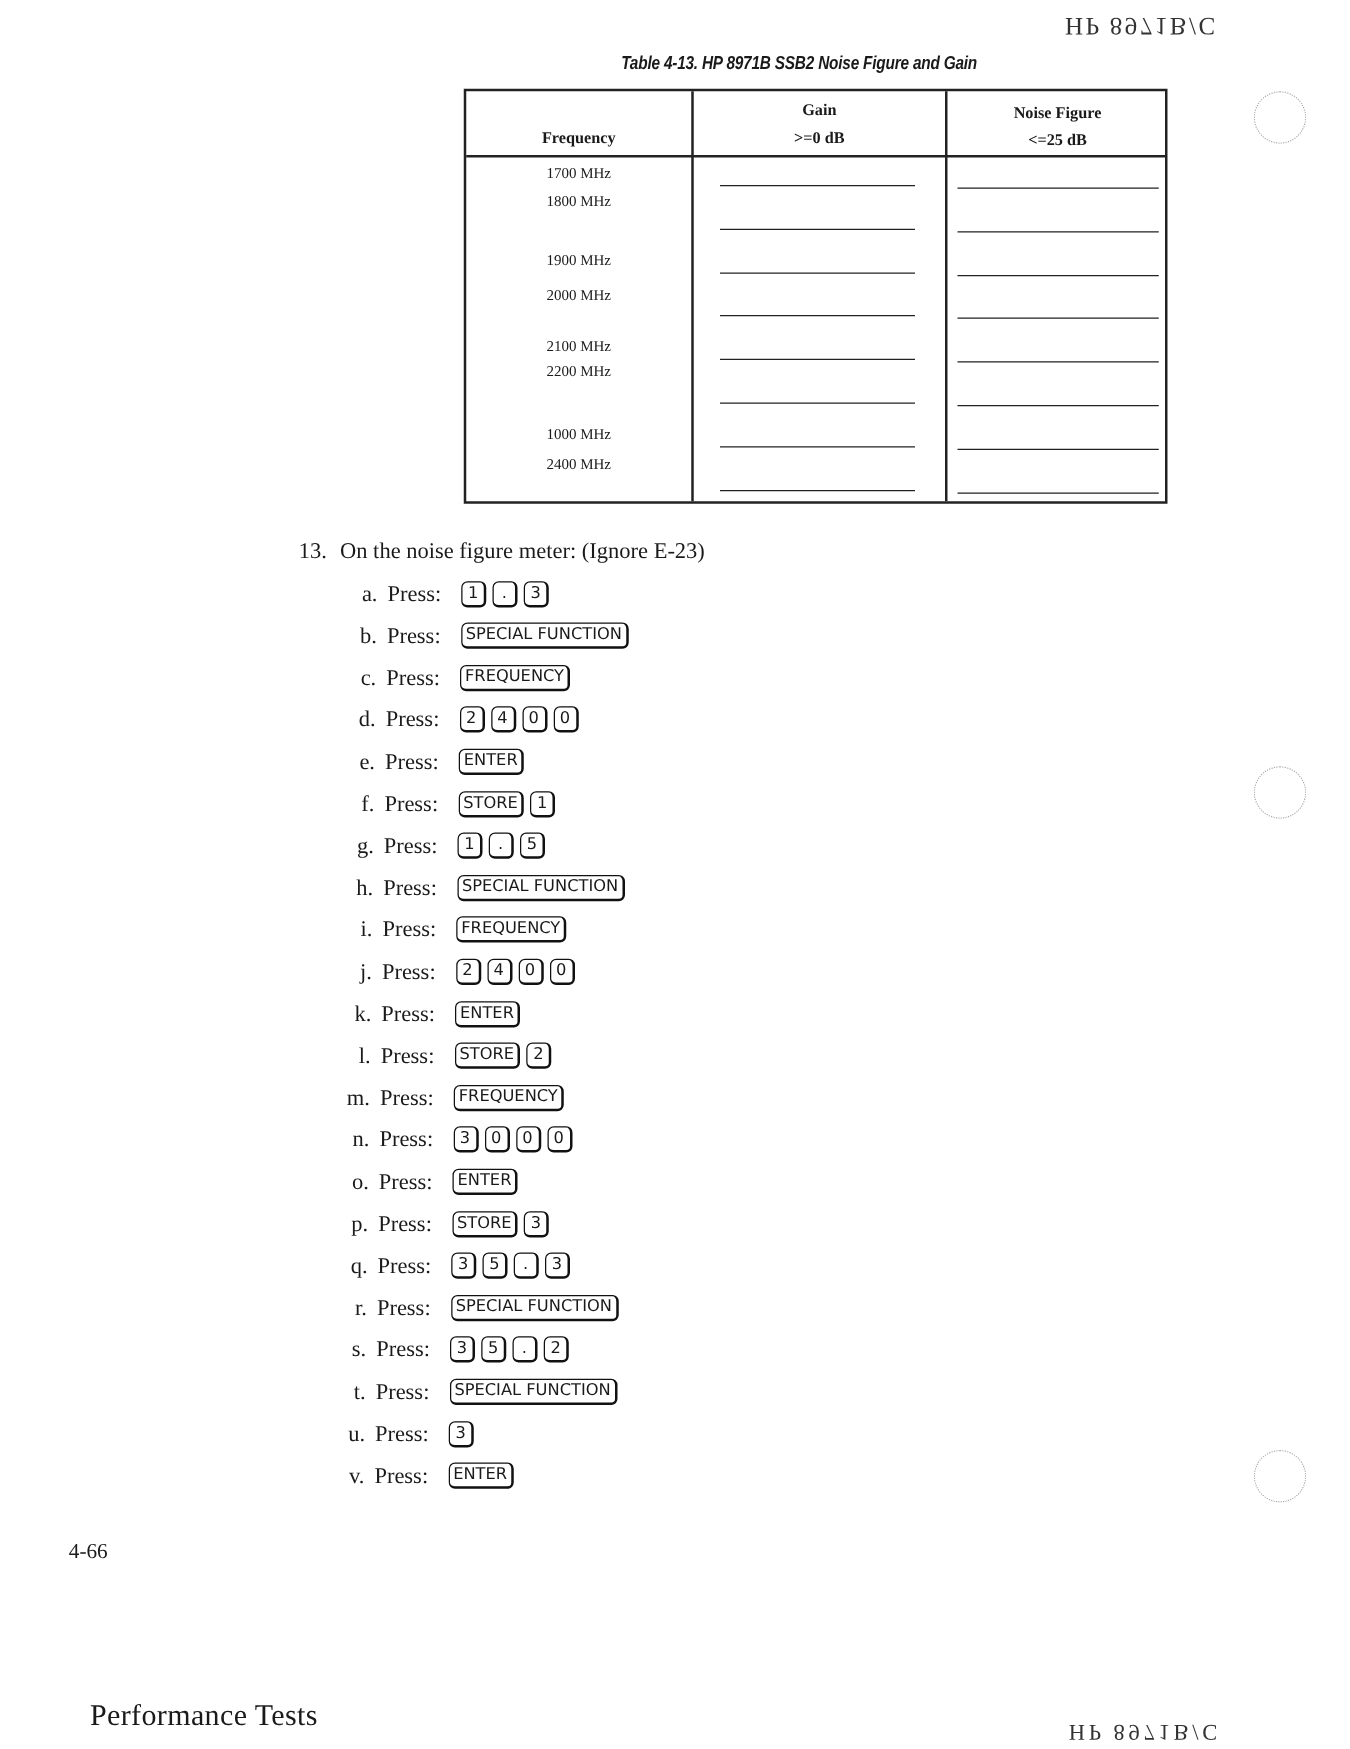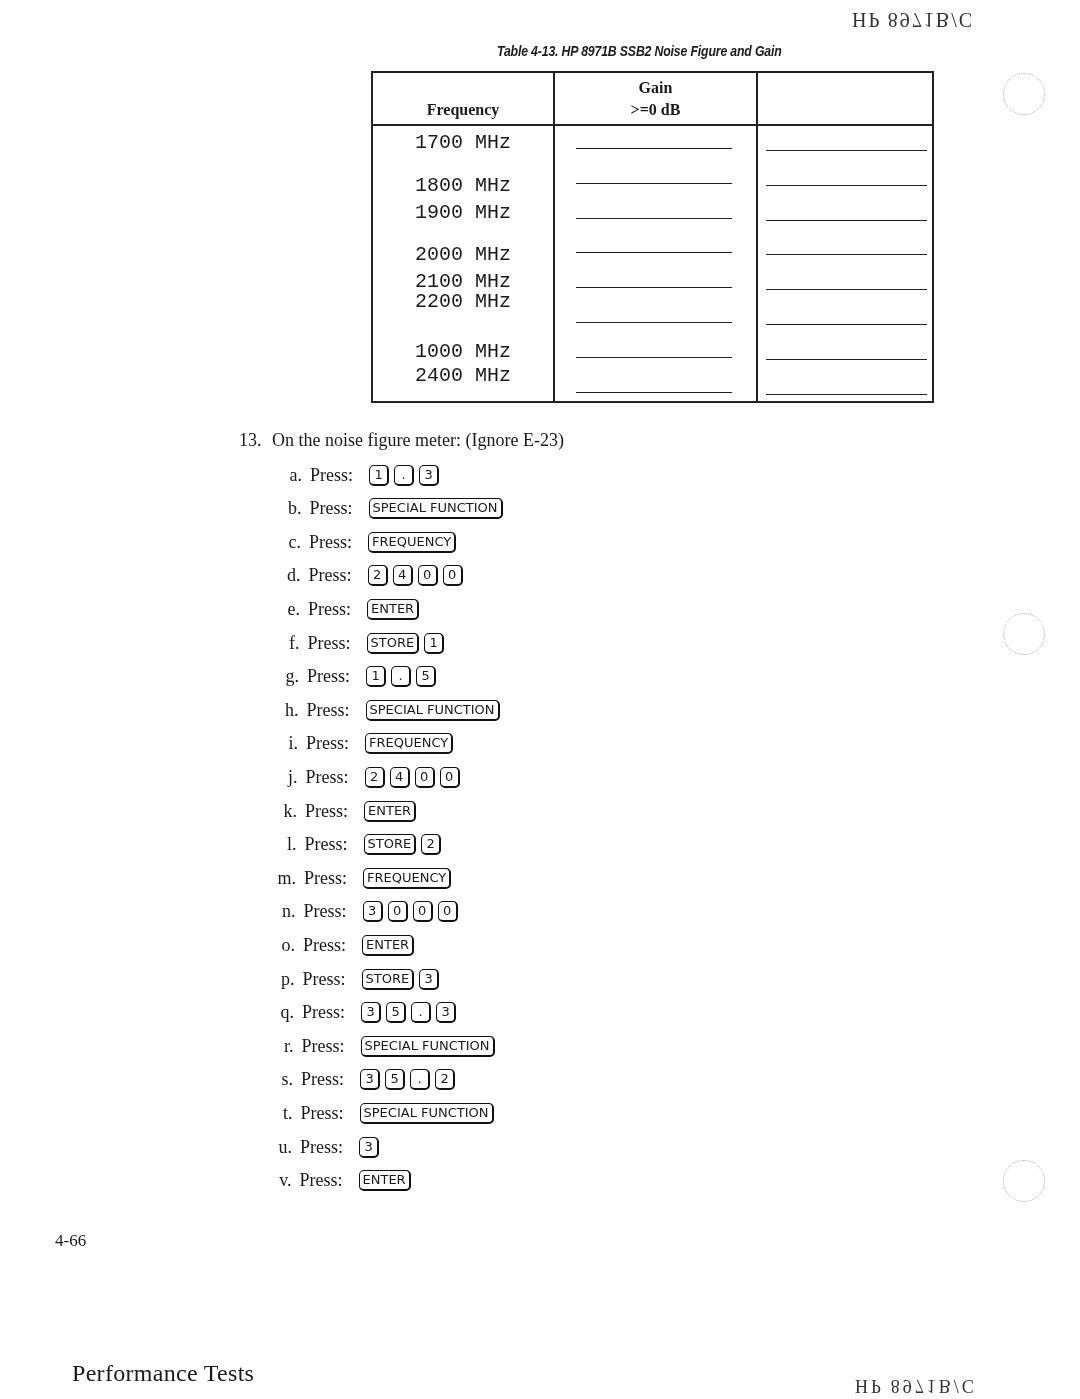--- a/index.html
+++ b/index.html
@@ -4,22 +4,22 @@
 <style>
   html, body { margin:0; padding:0; }
   body { width:1080px; height:1399px; background:#ffffff; position:relative; overflow:hidden;
          font-family:"DejaVu Serif", "Liberation Serif", serif; color:#1a1a1a; }
   .abs { position:absolute; }
   .hdr-cut { top:8px; left:852px; font-size:20px; letter-spacing:2px; color:#333; transform:scaleY(-1); font-family:"Liberation Serif", serif; }
   .table-caption { top:42px; left:497px; font-family:"Liberation Sans", sans-serif; font-weight:bold; font-style:italic; font-size:15px; transform:scaleX(0.82); transform-origin:left; letter-spacing:-0.2px; }
   .tbl { top:71px; left:371px; width:563px; height:332px; border:2px solid #222; box-sizing:border-box; }
   .tbl .vline { position:absolute; top:0; bottom:0; width:2px; background:#222; }
   .tbl .hline { position:absolute; left:0; right:0; height:2px; background:#222; }
-  .th { position:absolute; text-align:center; font-size:16px; line-height:22px; font-family:"Liberation Serif", serif; font-weight:bold; }
-  .freq { position:absolute; left:30px; width:120px; text-align:center; font-size:20px; font-family:Liberation Mono, monospace; }
+  .th { position:absolute; text-align:center; font-size:13px; line-height:22px; font-family:"Liberation Serif", serif; font-weight:bold; }
+  .freq { position:absolute; left:30px; width:120px; text-align:center; font-size:12px; font-family:Liberation Serif, serif; }
   .blank { position:absolute; height:1px; background:#222; }
   .step13 { top:430px; left:239px; font-size:18px; font-family:"Liberation Serif", serif; }
   .step { position:absolute; font-size:18px; font-family:"Liberation Serif", serif; display:flex; align-items:center; height:26px; }
   .step .lbl { width:26px; text-align:right; margin-right:8px; }
   .step .press { margin-right:16px; }
   .key { display:inline-block; border:1.5px solid #111; border-radius:5px; font-family:"DejaVu Sans", sans-serif; font-size:13px;
          padding:0 3px; height:18px; line-height:18px; margin-right:5px; min-width:11px; text-align:center; border-right-width:2.5px; border-bottom-width:2.5px; }
   .pagenum { top:1231px; left:55px; font-size:17px; font-family:"Liberation Serif", serif; }
   .footer { top:1360px; left:72px; font-size:24px; font-family:"Liberation Serif", serif; letter-spacing:0.3px; }
   .footer-r { top:1375px; left:855px; font-size:18px; letter-spacing:3px; transform:scaleY(-1); color:#333; font-family:"Liberation Serif", serif; }
@@ -38,32 +38,36 @@
   <div class="hline" style="top:51px"></div>
 
   <div class="th" style="left:0;width:180px;top:4px">
     <div style="height:22px"></div>
     <div>Frequency</div>
   </div>
   <div class="th" style="left:182px;width:201px;top:4px">
     <div>Gain</div>
     <div>&gt;=0 dB</div>
   </div>
+  <div class="th" style="left:385px;width:176px;top:6px">
+    <div>Noise Figure</div>
+    <div>&lt;=25 dB</div>
+  </div>
 
   <div id="rows">
       <div class="freq" style="top: 58px;">1700 MHz</div>
       <div class="blank" style="top: 75px; left: 203px; width: 156px;"></div>
       <div class="blank" style="top: 77px; left: 393px; width: 161px;"></div>
-      <div class="freq" style="top: 101px;">1800 MHz</div>
+      <div class="freq" style="top: 81px;">1800 MHz</div>
       <div class="blank" style="top: 109.8px; left: 203px; width: 156px;"></div>
       <div class="blank" style="top: 111.8px; left: 393px; width: 161px;"></div>
       <div class="freq" style="top: 127.6px;">1900 MHz</div>
       <div class="blank" style="top: 144.6px; left: 203px; width: 156px;"></div>
       <div class="blank" style="top: 146.6px; left: 393px; width: 161px;"></div>
-      <div class="freq" style="top: 170px;">2000 MHz</div>
+      <div class="freq" style="top: 156px;">2000 MHz</div>
       <div class="blank" style="top: 179.4px; left: 203px; width: 156px;"></div>
       <div class="blank" style="top: 181.4px; left: 393px; width: 161px;"></div>
       <div class="freq" style="top: 197.2px;">2100 MHz</div>
       <div class="blank" style="top: 214.2px; left: 203px; width: 156px;"></div>
       <div class="blank" style="top: 216.2px; left: 393px; width: 161px;"></div>
       <div class="freq" style="top: 217px;">2200 MHz</div>
       <div class="blank" style="top: 249px; left: 203px; width: 156px;"></div>
       <div class="blank" style="top: 251px; left: 393px; width: 161px;"></div>
       <div class="freq" style="top: 266.8px;">1000 MHz</div>
       <div class="blank" style="top: 283.8px; left: 203px; width: 156px;"></div>

